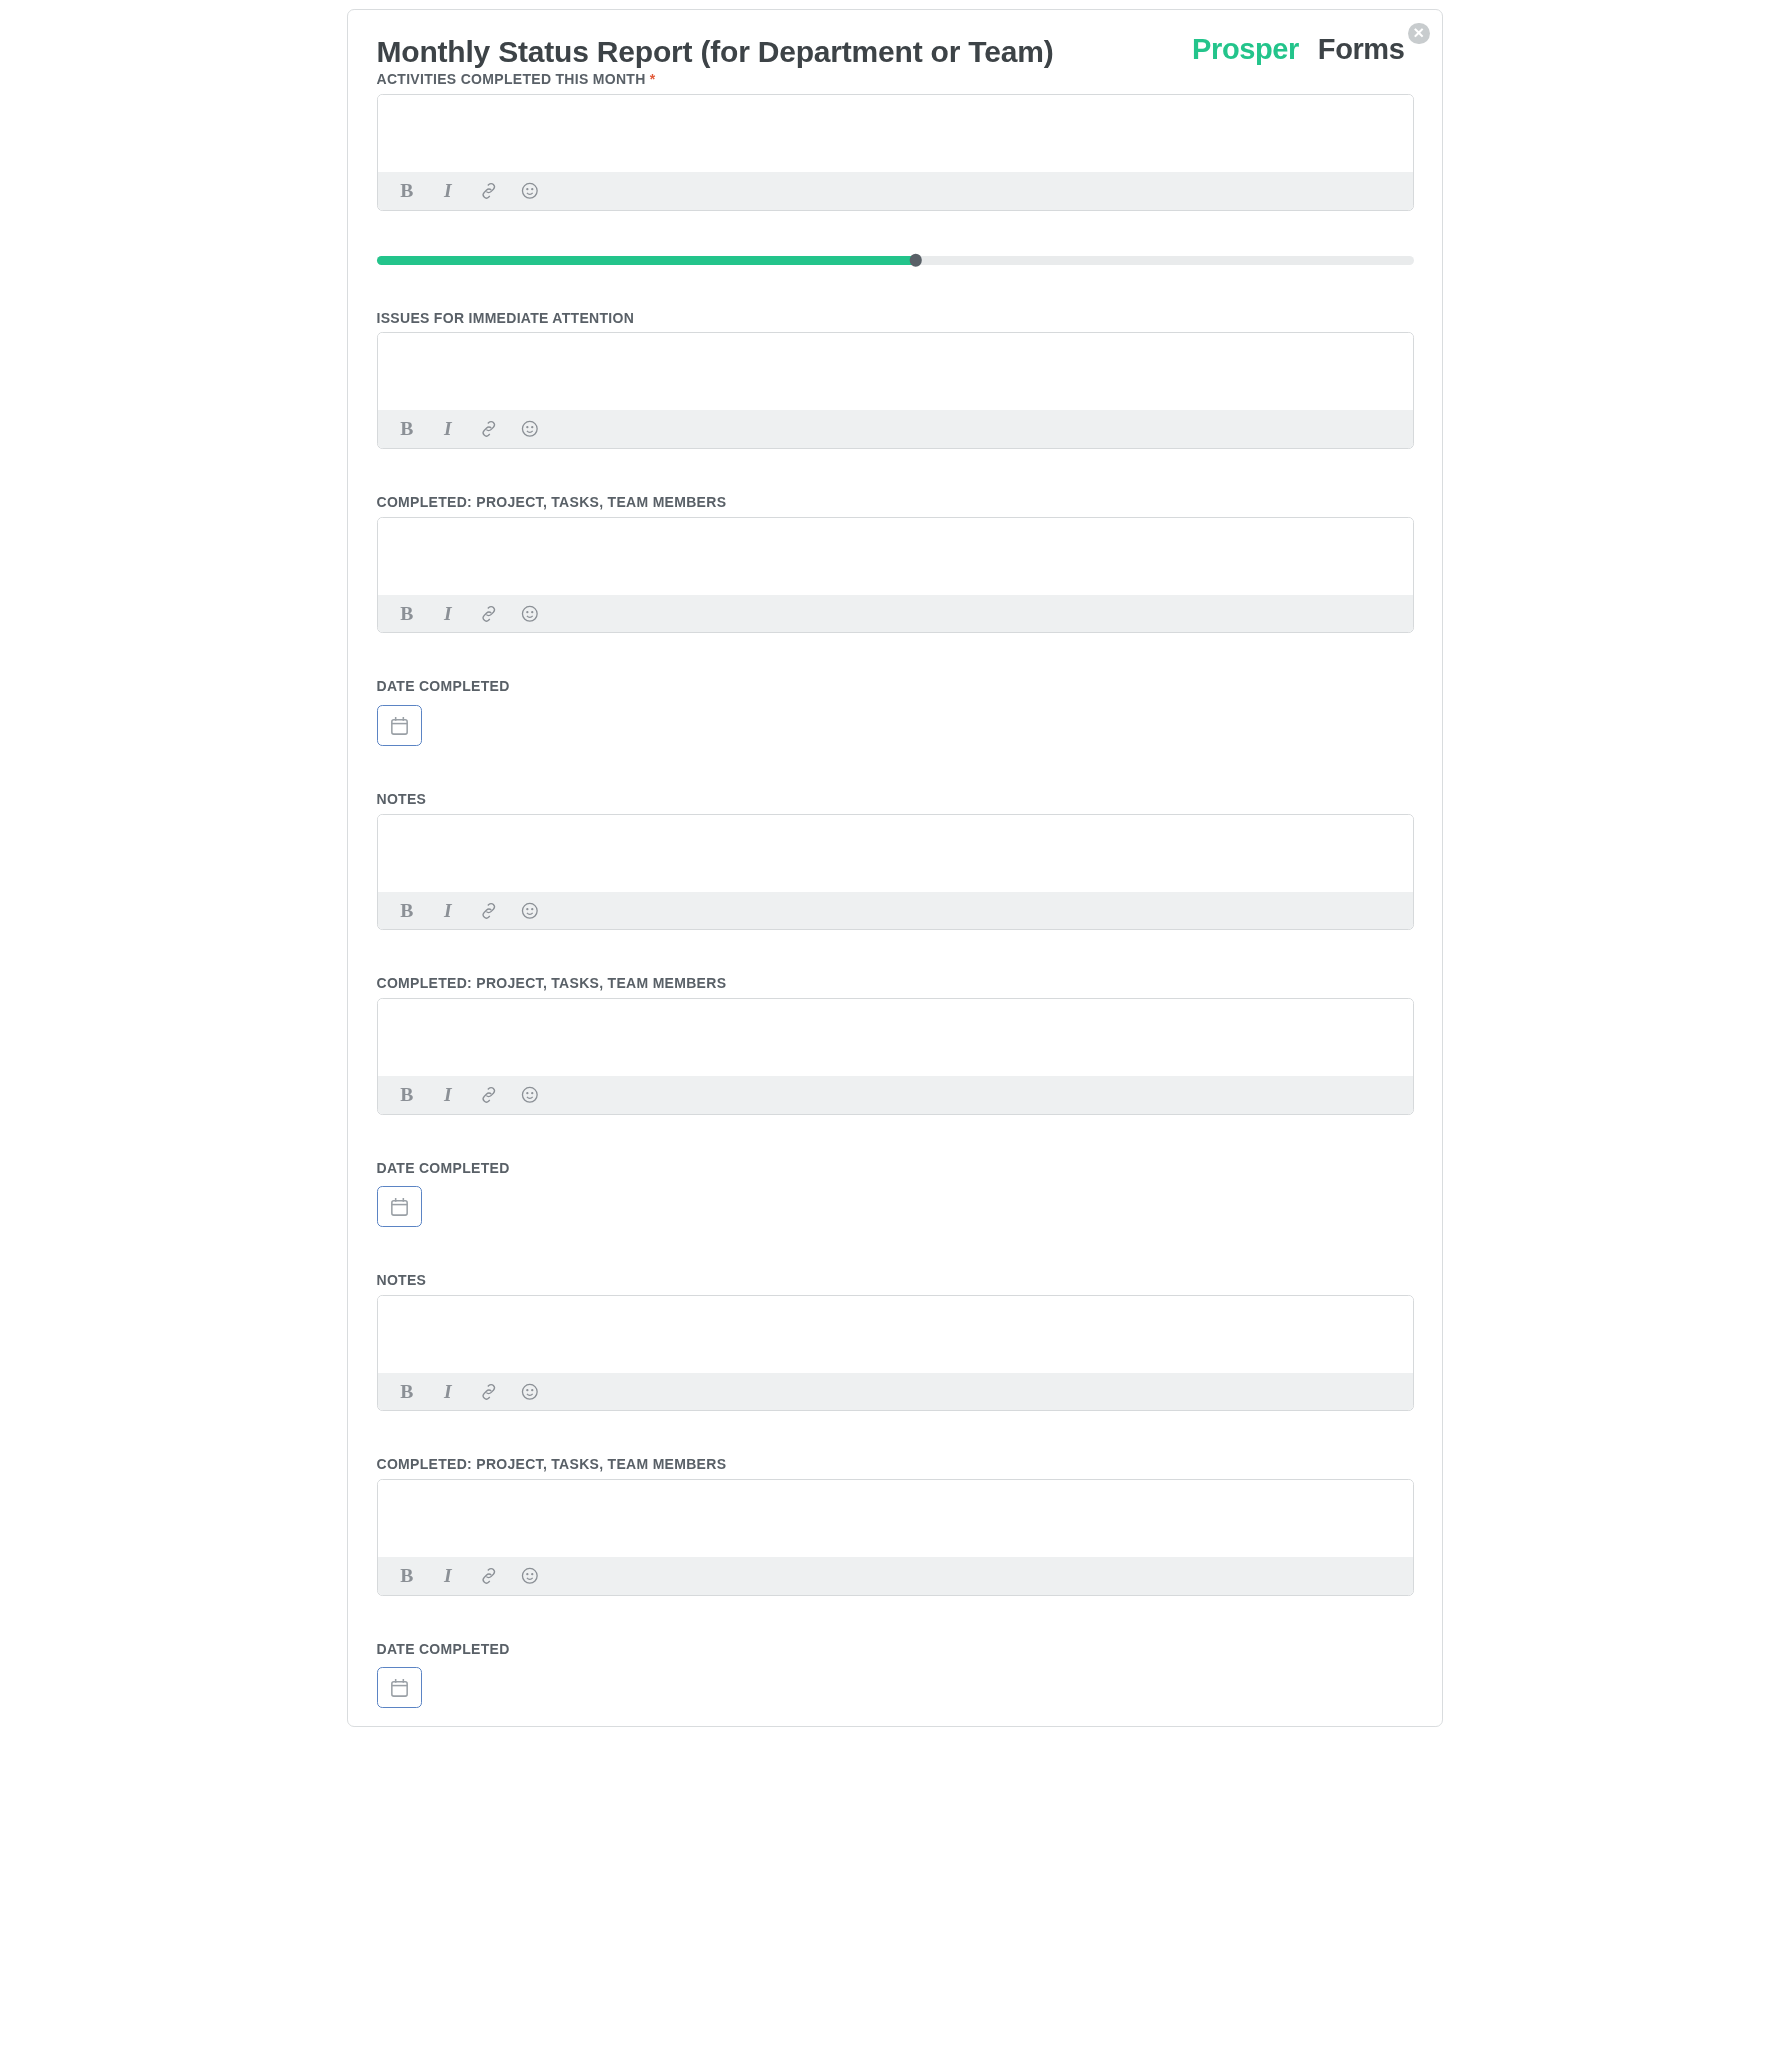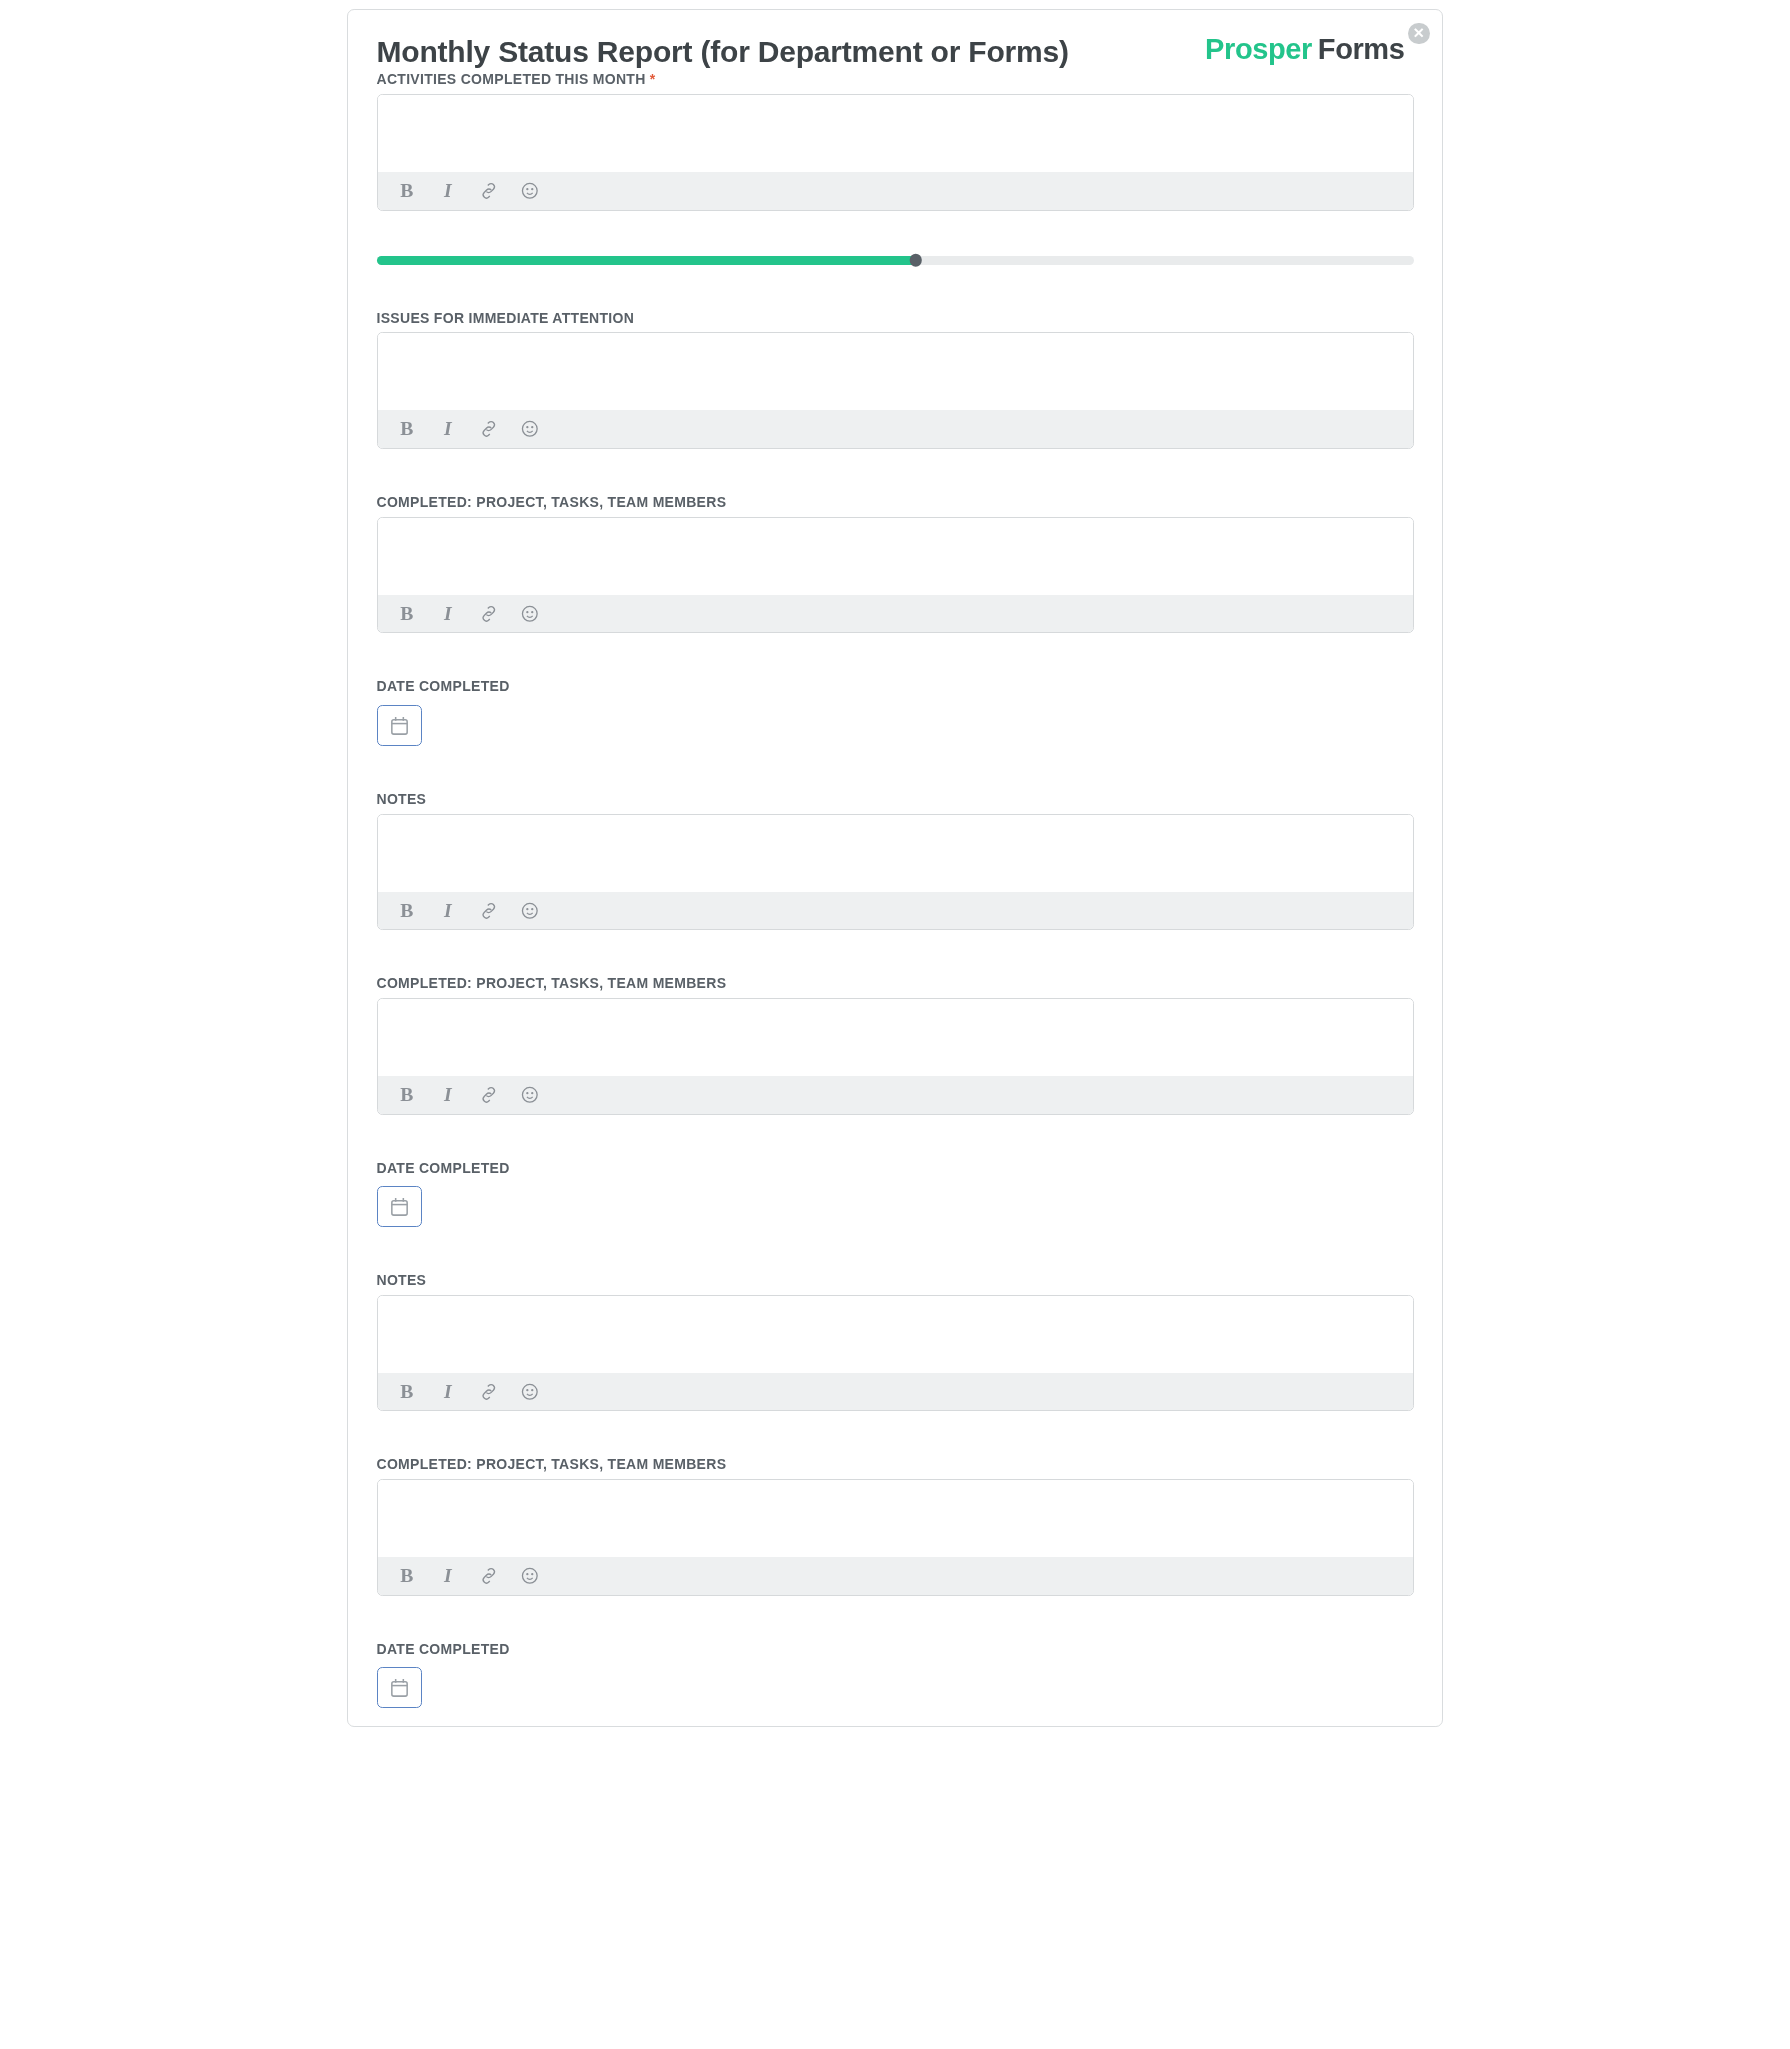--- a/index.html
+++ b/index.html
@@ -52,21 +52,21 @@
   }
   .brand {
     font-size: 29px;
     font-weight: 800;
     white-space: nowrap;
     letter-spacing: -0.4px;
     margin-top: -1.8px;
     margin-right: 9px;
   }
   .brand .p1 { color: #23c48b; }
-  .brand .p2 { color: #3d4347; margin-left: 6px; }
+  .brand .p2 { color: #3d4347; margin-left: 19px; }
   .field { margin-bottom: 45px; }
   .field:last-child { margin-bottom: 0; }
   .field-label {
     font-size: 14px;
     font-weight: 800;
     color: #596067;
     text-transform: uppercase;
     letter-spacing: 0.3px;
     line-height: 1.25;
     margin-bottom: 5.3px;
@@ -147,21 +147,21 @@
 <body>
 
 <div class="page">
   <div class="card">
 
     <div class="close-btn">
       <span>✕</span>
     </div>
 
     <div class="header-row">
-      <div class="form-title">Monthly Status Report (for Department or Forms)</div>
+      <div class="form-title">Monthly Status Report (for Department or Team)</div>
       <div class="brand">
         <span class="p1">Prosper</span><span class="p2">Forms</span>
       </div>
     </div>
 
     <div id="fields">
         <div class="field" style="margin-top: 0px;">
     <div class="field-label">ACTIVITIES COMPLETED THIS MONTH <span class="req">*</span></div>
 
       <div class="rt-wrap">

